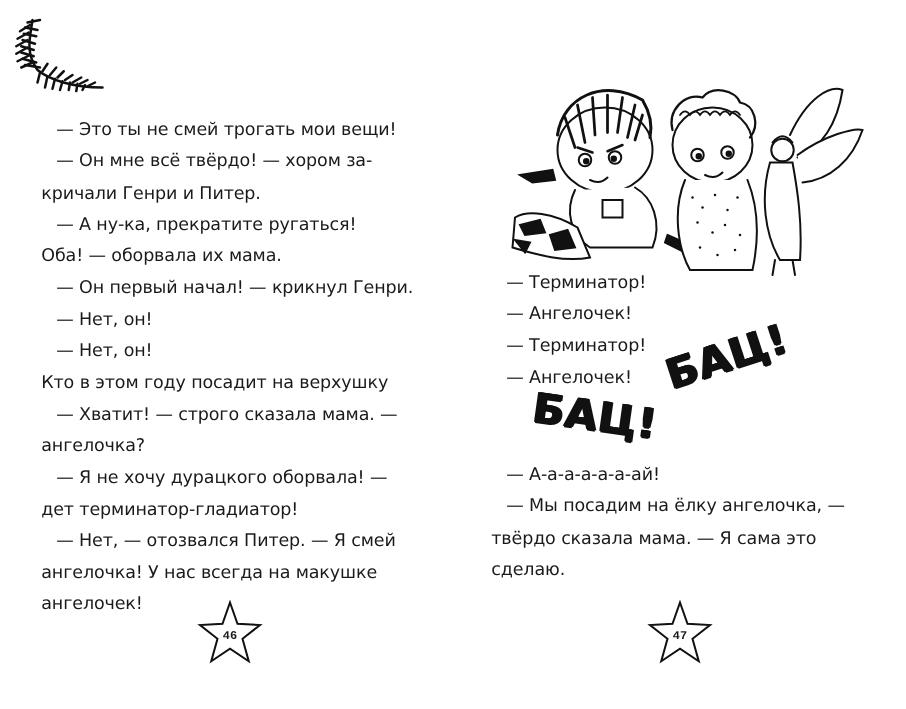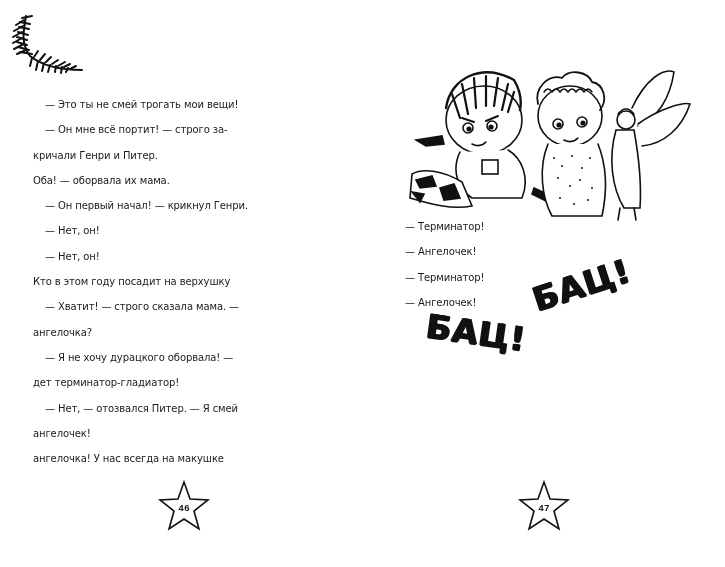--- a/index.html
+++ b/index.html
@@ -6,21 +6,21 @@
     body {
       width: 725px; height: 567px; background: #ffffff; position: relative; overflow: hidden;
       font-family: "DejaVu Sans", sans-serif; color: #1a1a1a;
     }
     .page { position: absolute; top: 0; height: 567px; }
     .page.left { left: 0; width: 362px; }
     .page.right { left: 362px; width: 363px; }
 
     .branch { position: absolute; left: 8px; top: 12px; width: 78px; height: 62px; }
 
-    .text-block { position: absolute; font-size: 10px; line-height: 25.3px; letter-spacing: -0.1px; }
+    .text-block { position: absolute; font-size: 14px; line-height: 25.3px; letter-spacing: -0.1px; }
     .left .text-block { left: 33px; top: 92px; width: 305px; }
     .right .text-block { left: 31px; width: 300px; }
     .right .text-block.top { top: 214px; }
     .right .text-block.bottom { top: 368px; }
     .para { margin: 0; white-space: nowrap; }
     .para.indent { text-indent: 12px; }
 
     .illustration { position: absolute; left: 40px; top: 48px; width: 290px; height: 175px; }
 
     .sfx { position: absolute; font-family: "DejaVu Sans", sans-serif; font-weight: 900;
@@ -45,34 +45,35 @@
       <path d="M18 4 C 16 18, 12 30, 22 44 C 32 52, 50 58, 74 58"></path>
       <path d="M14 6 L 24 4 M12 10 L 22 12 M11 15 L 21 17 M10 20 L 20 23 M9 25 L 19 28 M9 30 L 19 33 M10 35 L 21 38 M12 40 L 24 42"></path>
       <path d="M8 13 L 16 8 M6 19 L 15 14 M5 25 L 14 20 M5 31 L 14 26 M6 37 L 16 32 M9 42 L 18 38"></path>
       <path d="M24 46 L 22 54 M30 49 L 28 58 M36 51 L 34 59 M42 53 L 40 60 M48 54 L 47 60 M54 55 L 53 61 M60 56 L 58 60"></path>
       <path d="M26 45 L 30 39 M32 48 L 37 42 M38 50 L 43 45 M44 52 L 50 48 M50 54 L 57 50 M56 55 L 62 52 M62 57 L 68 54"></path>
     </g>
   </svg>
 
   <div class="text-block">
     <p class="para indent">— Это ты не смей трогать мои вещи!</p>
-    <p class="para indent">— Он мне всё портит! — строго за-</p>
+    <p class="para indent">— Он мне всё твёрдо! — хором за-</p>
     <p class="para">кричали Генри и Питер.</p>
+    <p class="para indent">— А ну-ка, прекратите ругаться!</p>
     <p class="para">Оба! — оборвала их мама.</p>
     <p class="para indent">— Он первый начал! — крикнул Генри.</p>
     <p class="para indent">— Нет, он!</p>
     <p class="para indent">— Нет, он!</p>
     <p class="para">Кто в этом году посадит на верхушку</p>
     <p class="para indent">— Хватит! — строго сказала мама. —</p>
     <p class="para">ангелочка?</p>
     <p class="para indent">— Я не хочу дурацкого оборвала! —</p>
     <p class="para">дет терминатор-гладиатор!</p>
     <p class="para indent">— Нет, — отозвался Питер. — Я смей</p>
+    <p class="para">ангелочка! У нас всегда на макушке</p>
     <p class="para">ангелочек!</p>
-    <p class="para">ангелочка! У нас всегда на макушке</p>
   </div>
 
   <div class="page-num">
     <svg width="56" height="54" viewBox="0 0 56 54">
       <polygon points="28,2 34,19 52,20 38,31 43,49 28,39 13,49 18,31 4,20 22,19" fill="#fff" stroke="#111" stroke-width="1.6" stroke-linejoin="miter"></polygon>
     </svg>
     <span>46</span>
   </div>
 </div>
 
@@ -136,20 +137,26 @@
   <div class="text-block top">
     <p class="para indent">— Терминатор!</p>
     <p class="para indent">— Ангелочек!</p>
     <p class="para indent">— Терминатор!</p>
     <p class="para indent">— Ангелочек!</p>
   </div>
 
   <div class="sfx one">БАЦ!</div>
   <div class="sfx two">БАЦ!</div>
 
+  <div class="text-block bottom">
+    <p class="para indent">— А-а-а-а-а-а-ай!</p>
+    <p class="para indent">— Мы посадим на ёлку ангелочка, —</p>
+    <p class="para">твёрдо сказала мама. — Я сама это</p>
+    <p class="para">сделаю.</p>
+  </div>
 
   <div class="page-num">
     <svg width="56" height="54" viewBox="0 0 56 54">
       <polygon points="28,2 34,19 52,20 38,31 43,49 28,39 13,49 18,31 4,20 22,19" fill="#fff" stroke="#111" stroke-width="1.6" stroke-linejoin="miter"></polygon>
     </svg>
     <span>47</span>
   </div>
 </div>
 
 </body></html>

